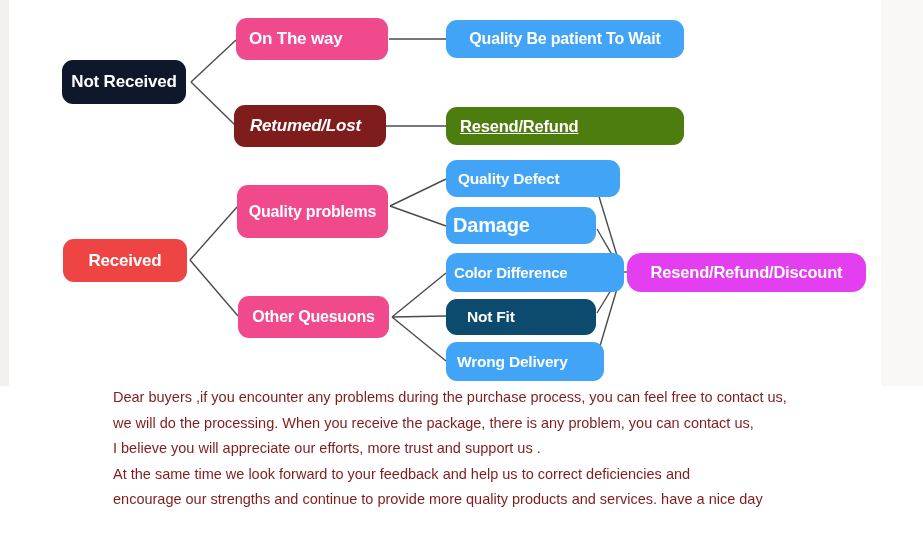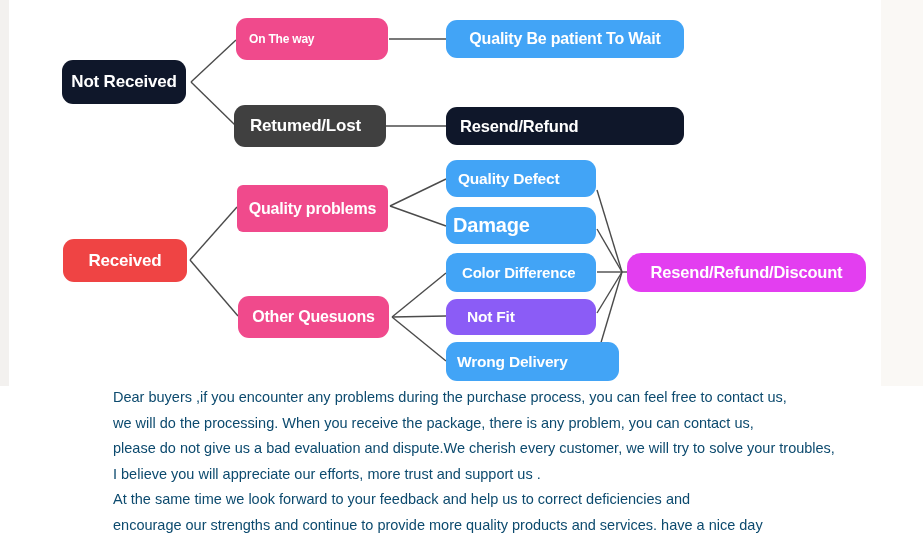--- a/index.html
+++ b/index.html
@@ -14,32 +14,32 @@
   .connectors line { stroke-width:1.4; fill:none; }
 
   .node {
     position:absolute; display:flex; align-items:center; justify-content:center;
     border-radius:11px; color:#ffffff; font-weight:700; letter-spacing:-0.2px;
     white-space:nowrap; box-sizing:border-box;
   }
   .node.left { justify-content:flex-start; }
 
   .n-not-received     { left:62px;  top:60px;  width:124px; height:44px; font-size:17px; }
-  .n-on-the-way       { left:236px; top:18px;  width:152px; height:42px; font-size:12px; padding-left:13px; }
+  .n-on-the-way       { left:236px; top:18px;  width:152px; height:42px; font-size:17px; padding-left:13px; }
   .n-returned-lost    { left:234px; top:105px; width:152px; height:42px; font-size:17px; padding-left:16px; }
   .n-please-wait      { left:446px; top:20px;  width:238px; height:38px; font-size:16px; }
   .n-resend-refund    { left:446px; top:107px; width:238px; height:38px; font-size:16.5px; padding-left:14px; }
   .n-received         { left:63px;  top:239px; width:124px; height:43px; font-size:17px; }
-  .n-quality-problems { left:237px; top:185px; width:151px; height:47px; font-size:16px;border-radius:6px; }
+  .n-quality-problems { left:237px; top:185px; width:151px; height:53px; font-size:16px; }
   .n-other-questions  { left:238px; top:296px; width:151px; height:42px; font-size:16px; }
-  .n-quality-defect   { left:446px; top:160px; width:150px; height:37px; font-size:15.5px; padding-left:12px; }
+  .n-quality-defect   { left:446px; top:160px; width:174px; height:37px; font-size:15.5px; padding-left:12px; }
   .n-damage           { left:446px; top:207px; width:150px; height:37px; font-size:20px; padding-left:7px; }
-  .n-color-difference { left:446px; top:253px; width:150px; height:39px; font-size:15px;   padding-left:16px; }
+  .n-color-difference { left:446px; top:253px; width:178px; height:39px; font-size:15px;   padding-left:8px; }
   .n-not-fit          { left:446px; top:299px; width:150px; height:36px; font-size:15.5px; padding-left:21px; }
-  .n-wrong-delivery   { left:446px; top:342px; width:173px; height:39px; font-size:15.5px; padding-left:11px; }
+  .n-wrong-delivery   { left:446px; top:342px; width:158px; height:39px; font-size:15.5px; padding-left:11px; }
   .n-resend-discount  { left:627px; top:253px; width:239px; height:39px; font-size:16.5px; }
 
   .footer {
     position:absolute; left:113px; top:390px; width:720px;
   }
   .footer p {
     margin:0 0 11px 0; font-size:14.5px; line-height:14.5px; font-weight:400;
     white-space:nowrap;
   }
 </style>
@@ -67,46 +67,45 @@
     <line x1="597" y1="229" x2="622" y2="272"></line>
     <line x1="597" y1="272" x2="627" y2="272"></line>
     <line x1="597" y1="313" x2="622" y2="272"></line>
     <line x1="597" y1="356" x2="622" y2="272"></line>
   </svg>
 
   <div class="node n-not-received" style="background-color: #0f172a;">Not Received</div>
 
   <div class="node left n-on-the-way" style="background-color: rgb(240, 74, 140);">On The way</div>
 
-  <div class="node left n-returned-lost" style="background-color: #404040;">Retumed/Lost</div>
+  <div class="node left n-returned-lost" style="background-color: #7f1d1d; font-style: italic;">Retumed/Lost</div>
 
   <div class="node n-please-wait" style="background-color: rgb(66, 164, 246);">Quality Be patient To Wait</div>
 
-  <div class="node left n-resend-refund" style="background-color: #0f172a;">Resend/Refund</div>
+  <div class="node left n-resend-refund" style="background-color: #4d7c0f; text-decoration: underline;">Resend/Refund</div>
 
   <div class="node n-received" style="background-color: #ef4444;">Received</div>
 
   <div class="node n-quality-problems" style="background-color: rgb(240, 74, 140);">Quality problems</div>
 
   <div class="node n-other-questions" style="background-color: rgb(240, 74, 140);">Other Quesuons</div>
 
   <div class="node left n-quality-defect" style="background-color: rgb(66, 164, 246);">Quality Defect</div>
 
   <div class="node left n-damage" style="background-color: rgb(66, 164, 246);">Damage</div>
 
   <div class="node left n-color-difference" style="background-color: rgb(66, 164, 246);">Color Difference</div>
 
-  <div class="node left n-not-fit" style="background-color: #8b5cf6;">Not Fit</div>
+  <div class="node left n-not-fit" style="background-color: #0c4a6e;">Not Fit</div>
 
   <div class="node left n-wrong-delivery" style="background-color: rgb(66, 164, 246);">Wrong Delivery</div>
 
   <div class="node n-resend-discount" style="background-color: rgb(227, 62, 240); border-radius: 14px;">Resend/Refund/Discount</div>
 
-  <div class="footer" style="color: #0c4a6e;">
+  <div class="footer" style="color: #7f1d1d;">
     <p>Dear buyers ,if you encounter any problems during the purchase process, you can feel free to contact us,</p>
     <p>we will do the processing. When you receive the package, there is any problem, you can contact us,</p>
-    <p>please do not give us a bad evaluation and dispute.We cherish every customer, we will try to solve your troubles,</p>
     <p>I believe you will appreciate our efforts, more trust and support us .</p>
     <p>At the same time we look forward to your feedback and help us to correct deficiencies and</p>
     <p>encourage our strengths and continue to provide more quality products and services. have a nice day</p>
   </div>
 
 </div>
 
 </body></html>

